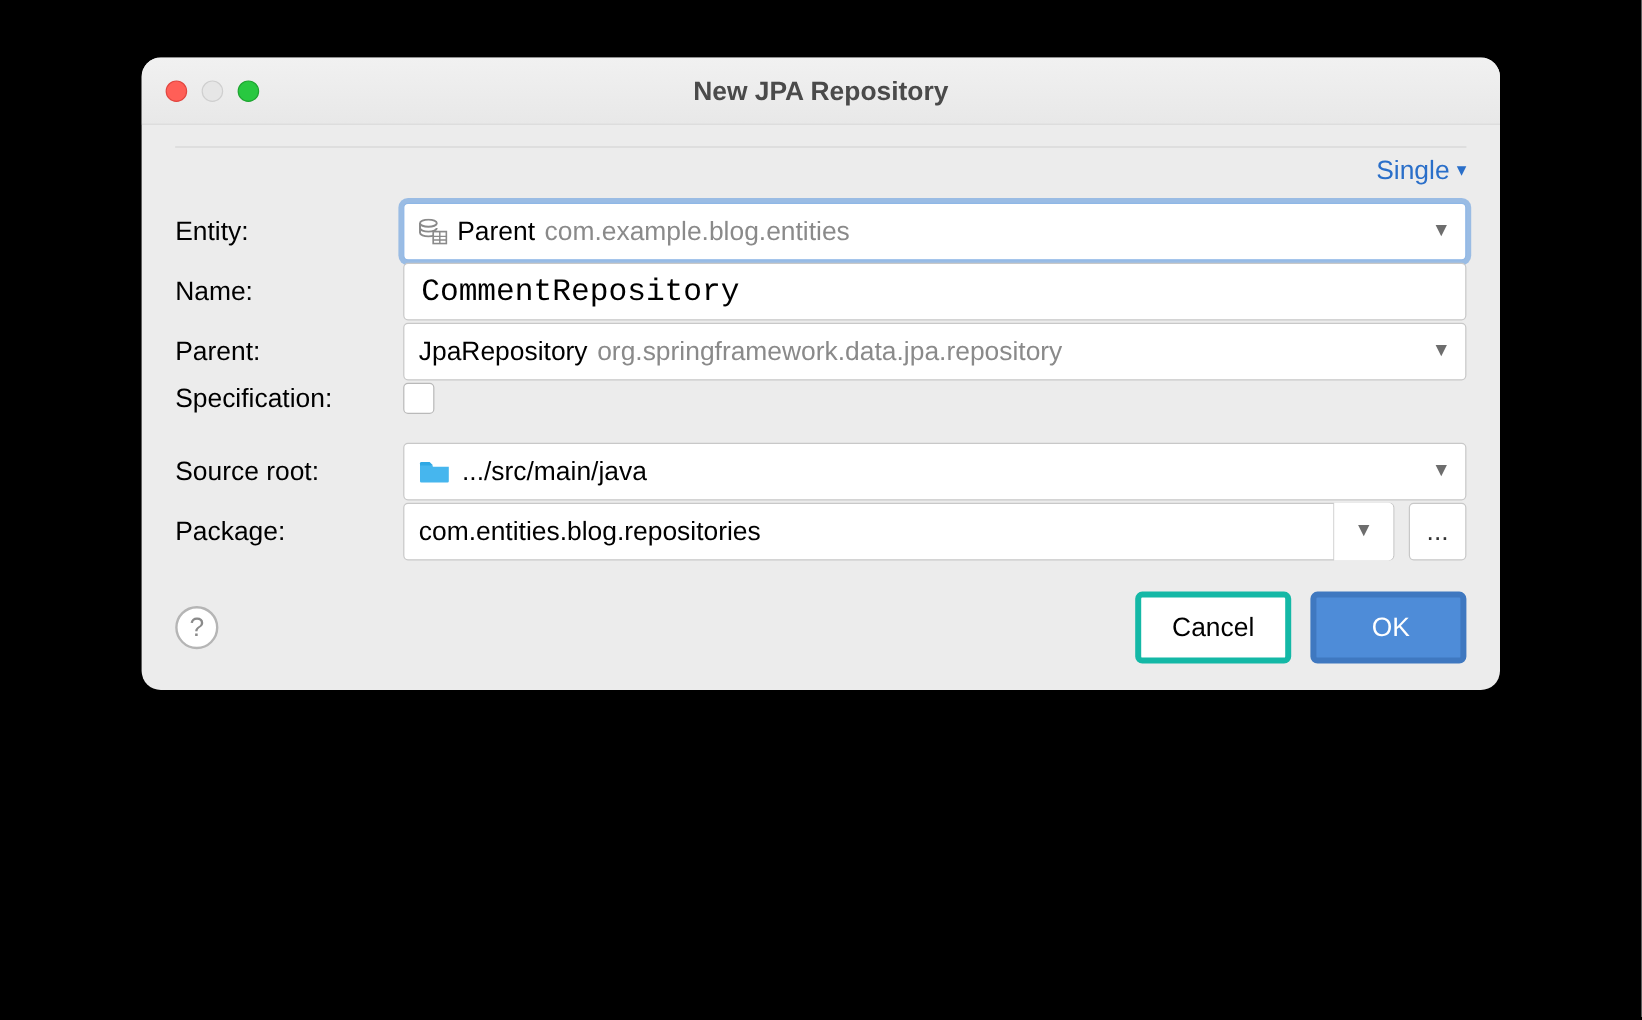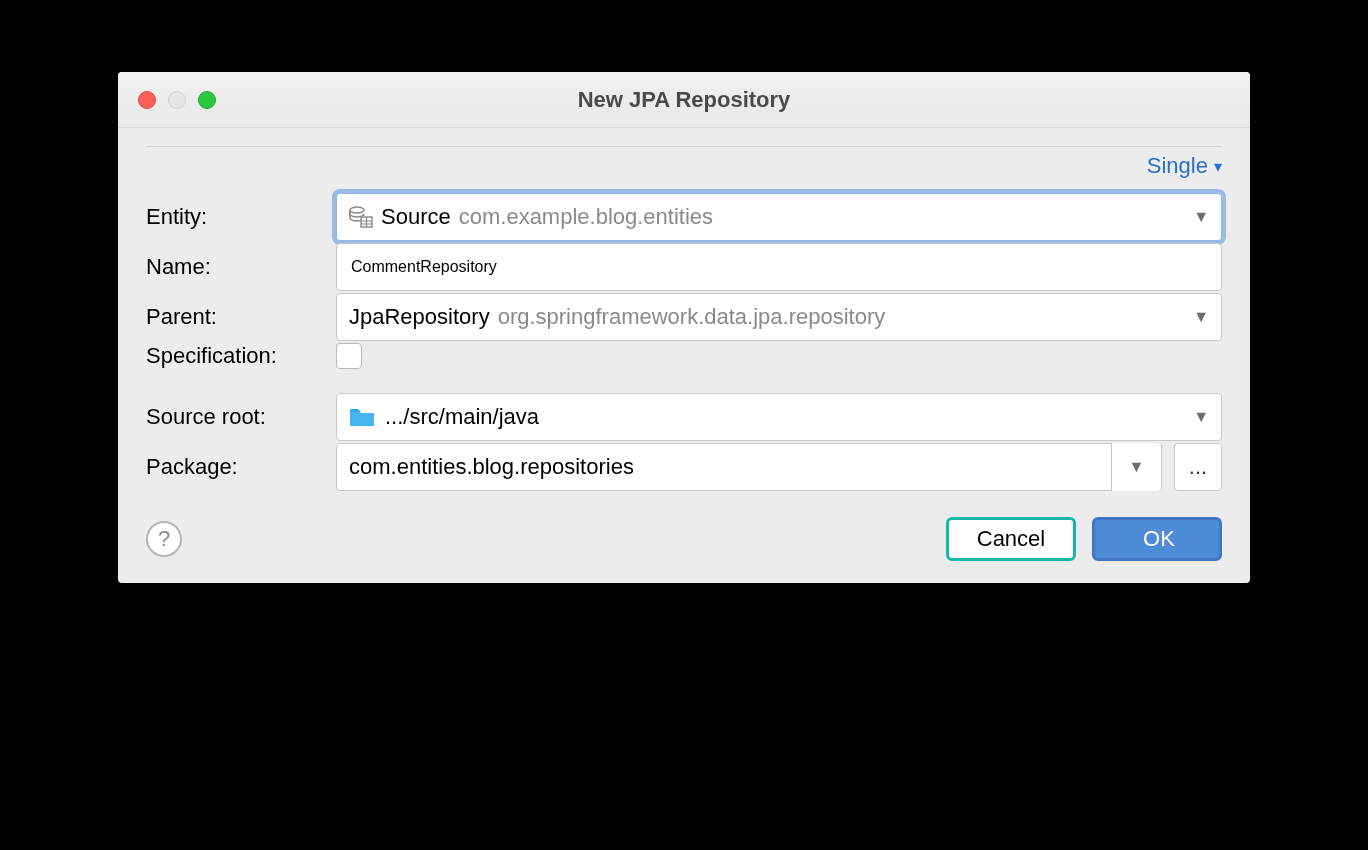--- a/index.html
+++ b/index.html
@@ -8,23 +8,23 @@
     background:#000;
     font-family: -apple-system, "Helvetica Neue", Arial, sans-serif;
     font-size:22px;
     color:#000;
     display:flex;
     align-items:flex-start;
     justify-content:center;
   }
   .dialog {
     width:1132px;
-    margin-top:72px;
+    margin-top:48px;
     background:#ececec;
-    border-radius:4px;
+    border-radius:16px;
     box-shadow: 0 25px 60px rgba(0,0,0,.55), 0 0 0 1px rgba(0,0,0,.05);
     overflow:hidden;
   }
   .titlebar {
     height:56px;
     display:flex;
     align-items:center;
     border-bottom:1px solid #d9d9d9;
     position:relative;
     background:linear-gradient(#f1f1f1,#e8e8e8);
@@ -75,28 +75,28 @@
   }
   .sq-down { color:#6d6d6d; font-size:16px; }
   .sep { height:20px; }
   .footer { display:flex; align-items:center; margin-top:26px; }
   .help {
     width:36px;height:36px;border:2px solid #b5b5b5;border-radius:50%;
     display:flex;align-items:center;justify-content:center;color:#8a8a8a;font-size:22px;cursor:pointer;background:#fff;
   }
   .spacer{flex:1;}
   .btn {
-    height:44px; min-width:130px; border-radius:6px; border:3px solid #14b8a6;
+    height:60px; min-width:130px; border-radius:6px; border:5px solid #14b8a6;
     background:#fff; font-size:22px; cursor:pointer; padding:0 20px;
   }
   .btn.primary {
     background:#4e8cd8; border-color:#3f78c0; color:#fff; margin-left:16px;padding-left:24px;
   }
   .name-input {
-    border:none;outline:none;font-size:16px;width:100%;background:transparent;
+    border:none;outline:none;font-size:26px;width:100%;background:transparent;font-family:Liberation Mono, monospace;
   }
 </style>
 </head>
 <body>
 
 <div class="dialog">
   <div class="titlebar">
     <div class="traffic">
       <div class="tl red"></div>
       <div class="tl yellow"></div>
@@ -120,21 +120,21 @@
           <svg width="24" height="22" viewBox="0 0 24 22">
             <ellipse cx="8" cy="4" rx="7" ry="3" fill="none" stroke="#8a8a8a" stroke-width="1.6"></ellipse>
             <path d="M1 4 v8 a7 3 0 0 0 14 0" fill="none" stroke="#8a8a8a" stroke-width="1.6"></path>
             <path d="M1 4 v4 a7 3 0 0 0 14 0" fill="none" stroke="#8a8a8a" stroke-width="1.6"></path>
             <rect x="12" y="11" width="11" height="10" fill="#fff" stroke="#8a8a8a" stroke-width="1.4"></rect>
             <line x1="12" y1="15" x2="23" y2="15" stroke="#8a8a8a" stroke-width="1.2"></line>
             <line x1="12" y1="18" x2="23" y2="18" stroke="#8a8a8a" stroke-width="1.2"></line>
             <line x1="17.5" y1="11" x2="17.5" y2="21" stroke="#8a8a8a" stroke-width="1.2"></line>
           </svg>
         </span>
-        <span class="entity-name">Source</span>
+        <span class="entity-name">Parent</span>
         <span class="gray">com.example.blog.entities</span>
         <span class="down">▼</span>
       </div>
 
       <div class="lbl">Name:</div>
       <div class="field">
         <input class="name-input" value="CommentRepository" style="">
       </div>
 
       <div class="lbl">Parent:</div>

